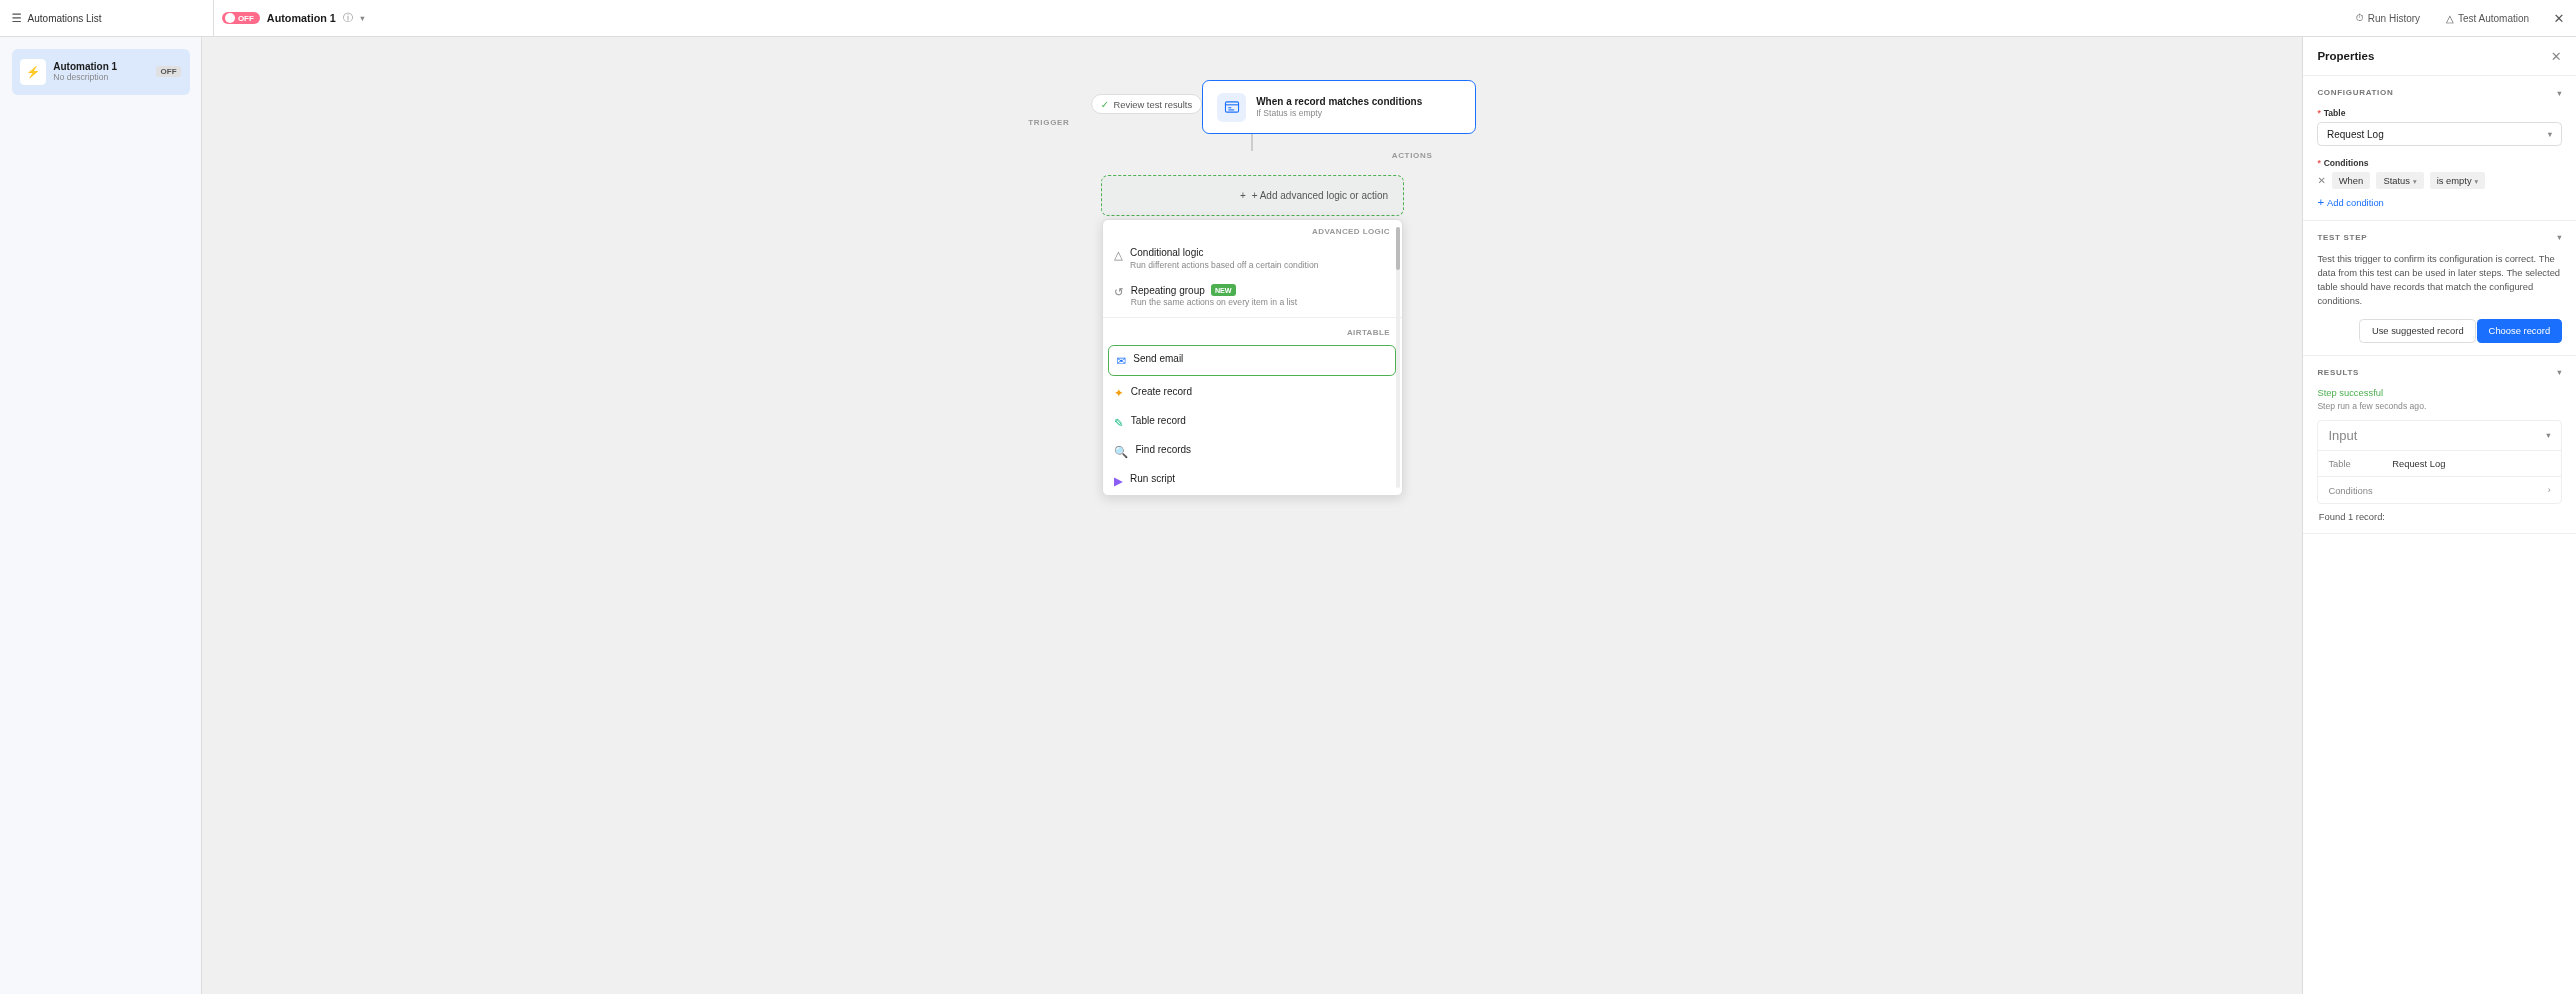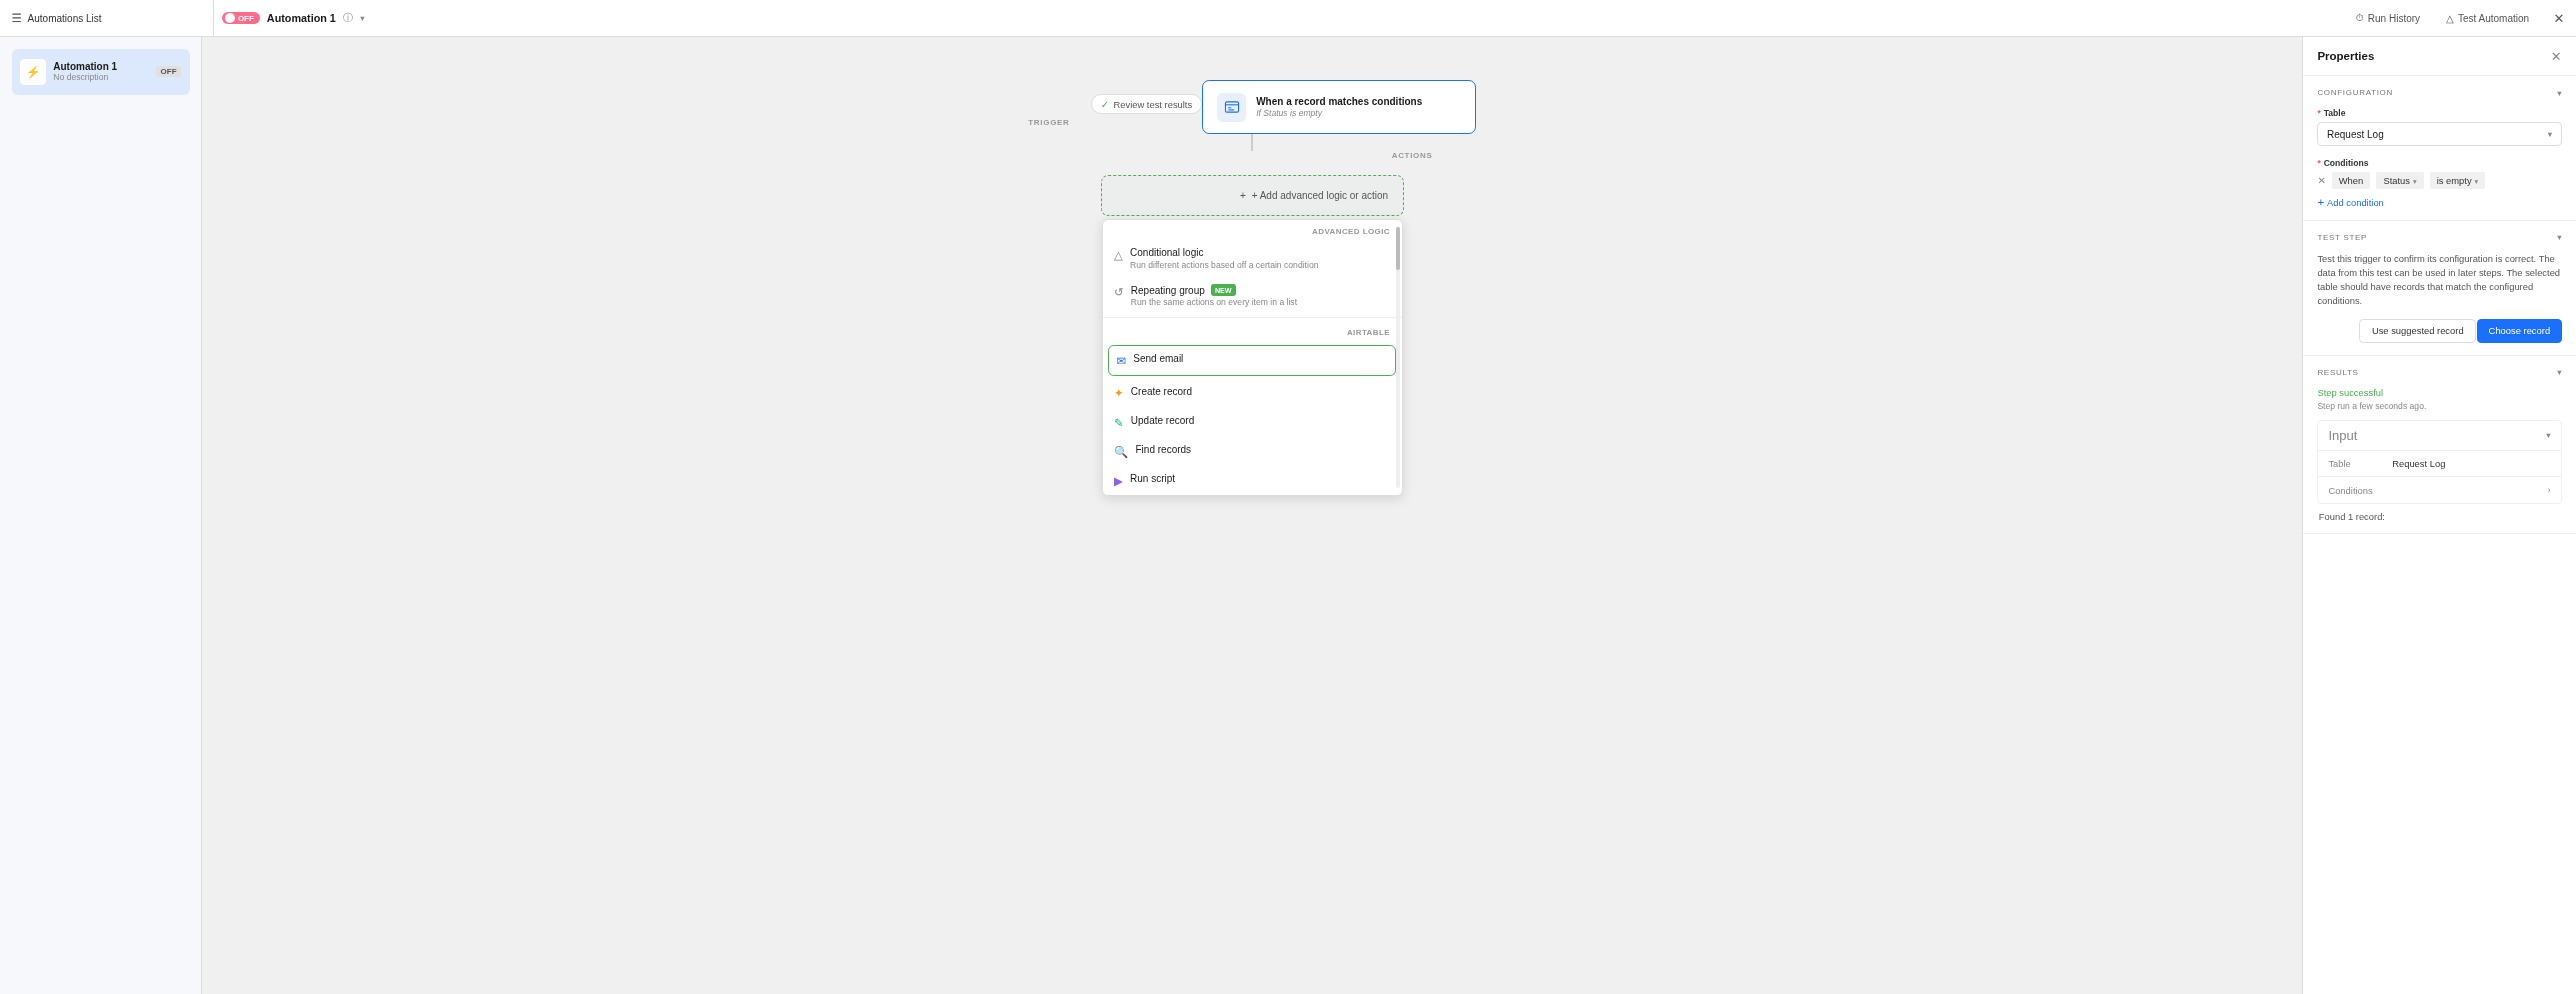--- a/index.html
+++ b/index.html
@@ -94,21 +94,21 @@
       background: #fff; border: 1.4px solid #1a6ffc; border-radius: 7.2px;
       padding: 11.5px 14.4px; display: flex; align-items: center; gap: 10px;
       min-width: 274px; cursor: pointer; margin-bottom: 0;
     }
     .trigger-icon {
       width: 29px; height: 29px; background: #e8f0fe; border-radius: 5.8px;
       display: flex; align-items: center; justify-content: center; font-size: 13px; color: #1a6ffc;
     }
     .trigger-content {}
     .trigger-title { font-size: 10px; font-weight: 600; color: #1a1a1a; }
-    .trigger-subtitle { font-size: 8.6px; color: #888; margin-top: 1.4px; font-style: italic; }
+    .trigger-subtitle { font-size: 8.6px; color: #888; margin-top: 1.4px; }
 
     
     .connector { width: 1.4px; background: #ccc; height: 17.3px; }
 
     
     .actions-section { display: flex; flex-direction: column; align-items: center; width: 100%; }
     .actions-label-row {
       display: flex; align-items: center; width: 100%; justify-content: flex-end;
       padding-right: 21.6px; margin-bottom: 7.2px;
     }
@@ -170,21 +170,21 @@
     }
     .properties-title { font-size: 11.5px; font-weight: 600; color: #1a1a1a; }
     .properties-close { color: #888; cursor: pointer; font-size: 13px; }
 
     .properties-section { padding: 11.5px 14.4px; border-bottom: 0.7px solid #eee; }
     .properties-section-header {
       display: flex; align-items: center; justify-content: space-between;
       margin-bottom: 10px;
     }
     .properties-section-title {
-      font-size: 8px; font-weight: 400; color: #777; letter-spacing: 0.7px; text-transform: uppercase;
+      font-size: 8px; font-weight: 700; color: #777; letter-spacing: 0.7px; text-transform: uppercase;
     }
     .section-chevron { color: #888; font-size: 8.6px; cursor: pointer; }
 
     .field-label {
       font-size: 8.6px; font-weight: 600; color: #e55; margin-bottom: 4.3px;
       display: flex; align-items: center; gap: 2.9px;
     }
     .field-label-asterisk { color: #e55; }
     .field-label-text { color: #333; }
 
@@ -366,21 +366,21 @@
             <div class="dropdown-item">
               <span class="dropdown-item-icon" style="color:#f59e0b;">✦</span>
               <div class="dropdown-item-content">
                 <div class="dropdown-item-title">Create record</div>
               </div>
             </div>
 
             <div class="dropdown-item">
               <span class="dropdown-item-icon" style="color:#10b981;">✎</span>
               <div class="dropdown-item-content">
-                <div class="dropdown-item-title">Update record</div>
+                <div class="dropdown-item-title">Table record</div>
               </div>
             </div>
 
             <div class="dropdown-item">
               <span class="dropdown-item-icon" style="color:#ef4444;">🔍</span>
               <div class="dropdown-item-content">
                 <div class="dropdown-item-title">Find records</div>
               </div>
             </div>
 

